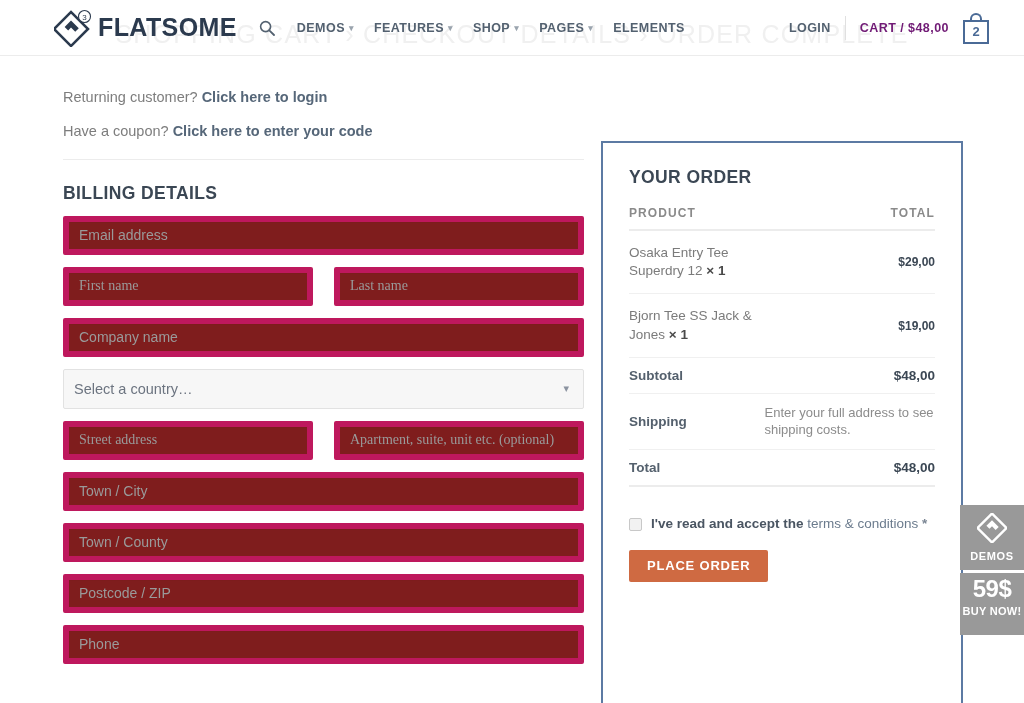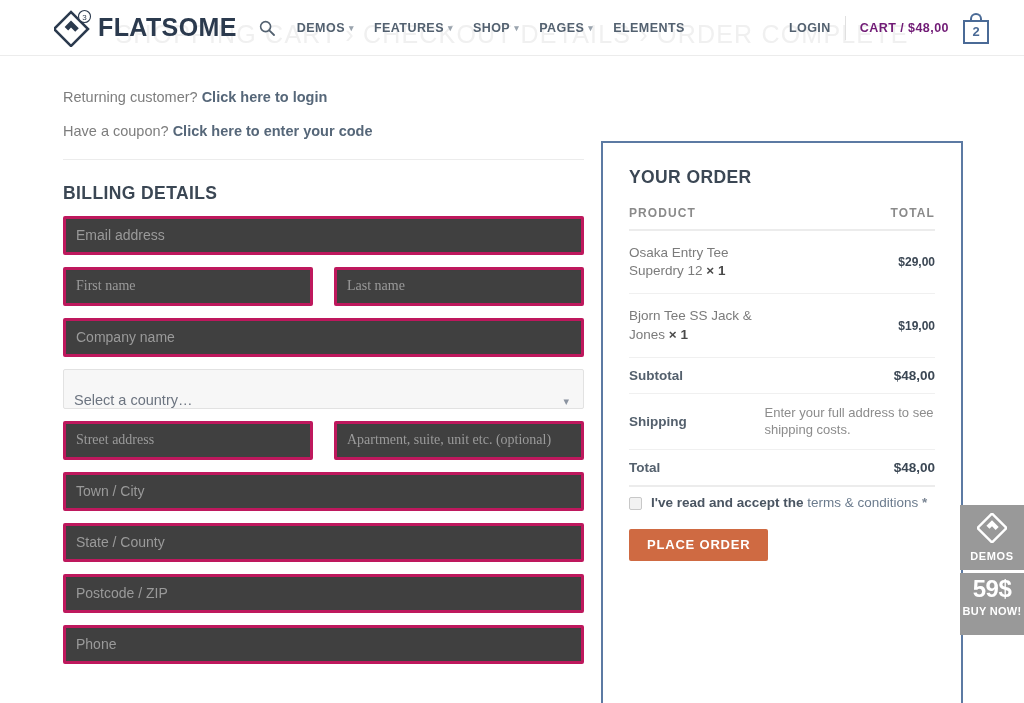--- a/index.html
+++ b/index.html
@@ -193,41 +193,41 @@
     margin-top: 23px;
     font-size: 17.5px;
     font-weight: 700;
     letter-spacing: 0.4px;
     color: #3b4754;
   }
 
   .field-row { display: flex; margin-top: 12px; }
   .field {
     height: 39px;
-    border: 3px solid #be185d;
-    background: #404040;
+    border: 6px solid #be185d;
+    background: #7f1d1d;
     display: flex;
     align-items: center;
     padding: 0 10px;
     font-size: 14px;
     color: #9a9a9a;
     border-radius: 2px;
     box-shadow: inset 0 1px 1px rgba(0,0,0,0.02);
   }
   .field.full { width: 521px; }
   .field.half { width: 263px; font-family: Liberation Serif, serif; }
   .field.half + .field.half { margin-left: 21px; }
 
   .select-field {
     width: 521px;
     height: 40px;
     border: 1px solid #e2e2e2;
     background: #f7f7f7;
     display: flex;
-    align-items: flex-end;
+    align-items: center;
     justify-content: space-between;
     padding: 0 14px 0 10px;
     font-size: 14.5px;
     color: #6c7480;
     border-radius: 2px;
     cursor: pointer;
   }
   .select-caret { color: #8b93a0; font-size: 11px; }
 
   
@@ -306,21 +306,21 @@
   .total-row td { border-bottom: 2px solid #ececec; }
 
   .pay-note {
     margin-top: 17px;
     font-size: 14px;
     color: #7d7d7d;
     line-height: 1.55;
   }
 
   .terms-row {
-    margin-top: 8px;
+    margin-top: 29px;
     display: flex;
     align-items: center;
   }
   .terms-check {
     width: 13px; height: 13px;
     border: 1px solid #c8c8c8;
     background: #f2f2f2;
     margin-top: 2px;
     flex: 0 0 13px;
     cursor: pointer;
@@ -498,21 +498,21 @@
     <div class="field-row">
       <div class="field half">Street address</div>
       <div class="field half">Apartment, suite, unit etc. (optional)</div>
     </div>
 
     <div class="field-row">
       <div class="field full">Town / City</div>
     </div>
 
     <div class="field-row">
-      <div class="field full">State / County</div>
+      <div class="field full">Town / County</div>
     </div>
 
     <div class="field-row">
       <div class="field full">Postcode / ZIP</div>
     </div>
 
     <div class="field-row">
       <div class="field full">Phone</div>
     </div>
 

